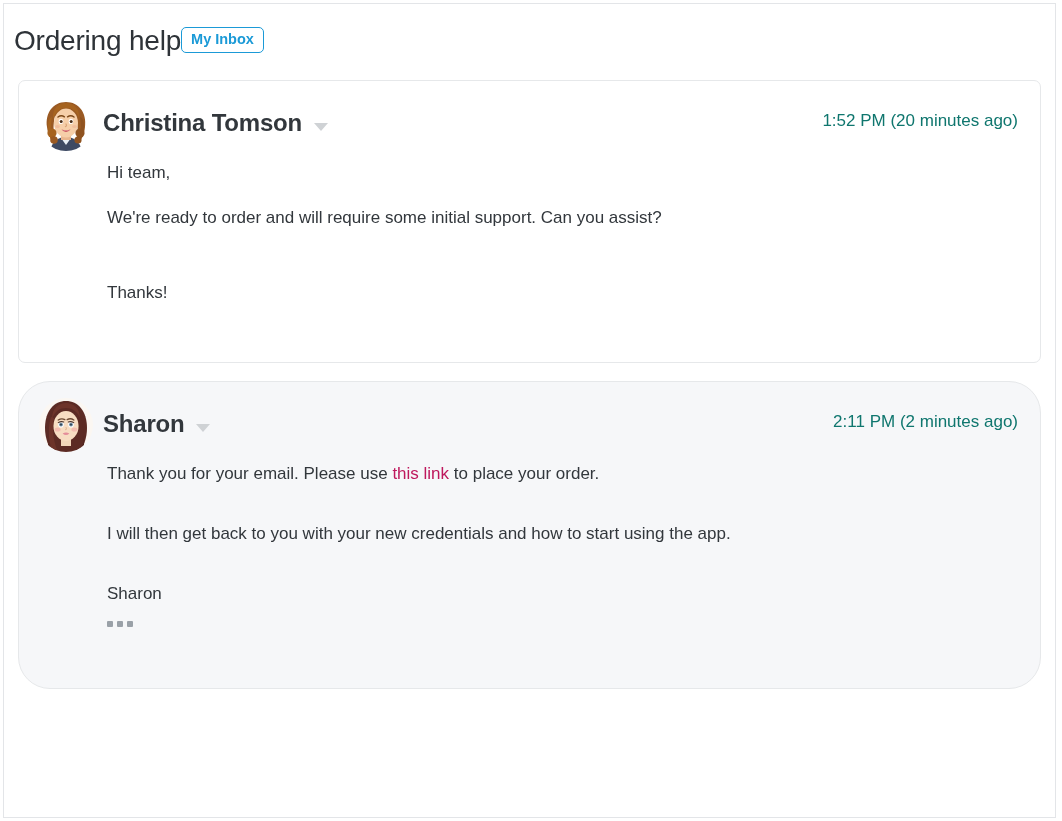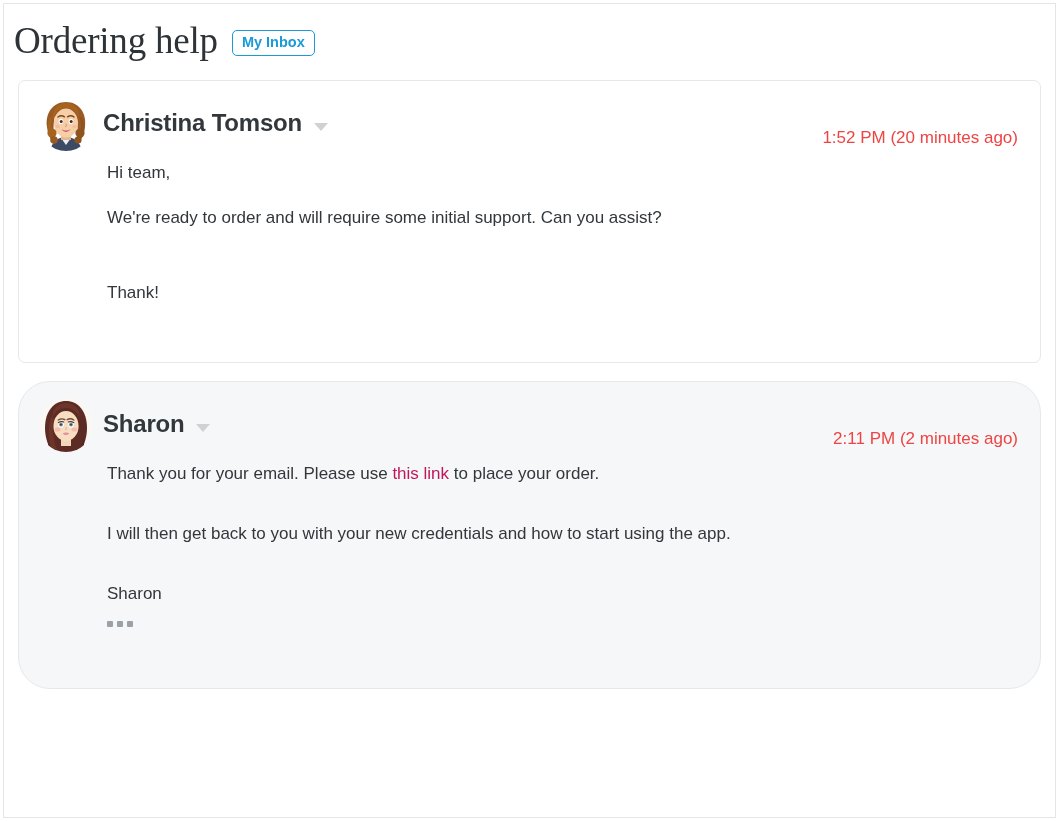--- a/index.html
+++ b/index.html
@@ -28,29 +28,27 @@
     overflow: hidden;
   }
 
   
   .page-header {
     display: flex;
     align-items: baseline;
     padding: 16px 0 0 10px;
   }
   .page-title {
-    font-size: 37px;
+    font-size: 28px;
     font-weight: 400;
     color: #2e3338;
     letter-spacing: -0.2px;
     line-height: 42px;
-    font-family: Liberation Serif, serif;
   }
   .inbox-badge {
-    margin-left: 14px;
     border: 1.6px solid #1b9ad7;
     border-radius: 5px;
     color: #1b9ad7;
     font-size: 14.5px;
     font-weight: bold;
     padding: 4px 9px 5px 9px;
     line-height: 15px;
     background: #ffffff;
     cursor: pointer;
     white-space: nowrap;
@@ -120,23 +118,22 @@
     position: relative;
     top: 4px;
     cursor: pointer;
   }
 
   .timestamp {
     position: absolute;
     right: 0;
     top: 12px;
     font-size: 17px;
-    color: #ef4444;
+    color: #0f766e;
     white-space: nowrap;
-    margin-top: 17px;
   }
 
   
   .msg-body {
     margin-left: 68px;
     margin-top: -8px;
     font-size: 17px;
     color: #32373c;
     line-height: 30px;
   }
@@ -225,21 +222,21 @@
           <span class="caret"></span>
         </div>
 
         <div class="timestamp">1:52 PM (20 minutes ago)</div>
       </div>
 
       <div class="msg-body">
         <div class="line">Hi team,</div>
         <div class="line">We're ready to order and will require some initial support. Can you assist?</div>
         <div class="blank"></div>
-        <div class="line">Thank!</div>
+        <div class="line">Thanks!</div>
       </div>
     </div>
 
     <div class="msg-card grey">
       <div class="msg-head">
 
         <div class="avatar">
           <svg width="54" height="54" viewBox="0 0 54 54" xmlns="http://www.w3.org/2000/svg">
             <rect width="54" height="54" fill="#fbf7f2"></rect>
 

